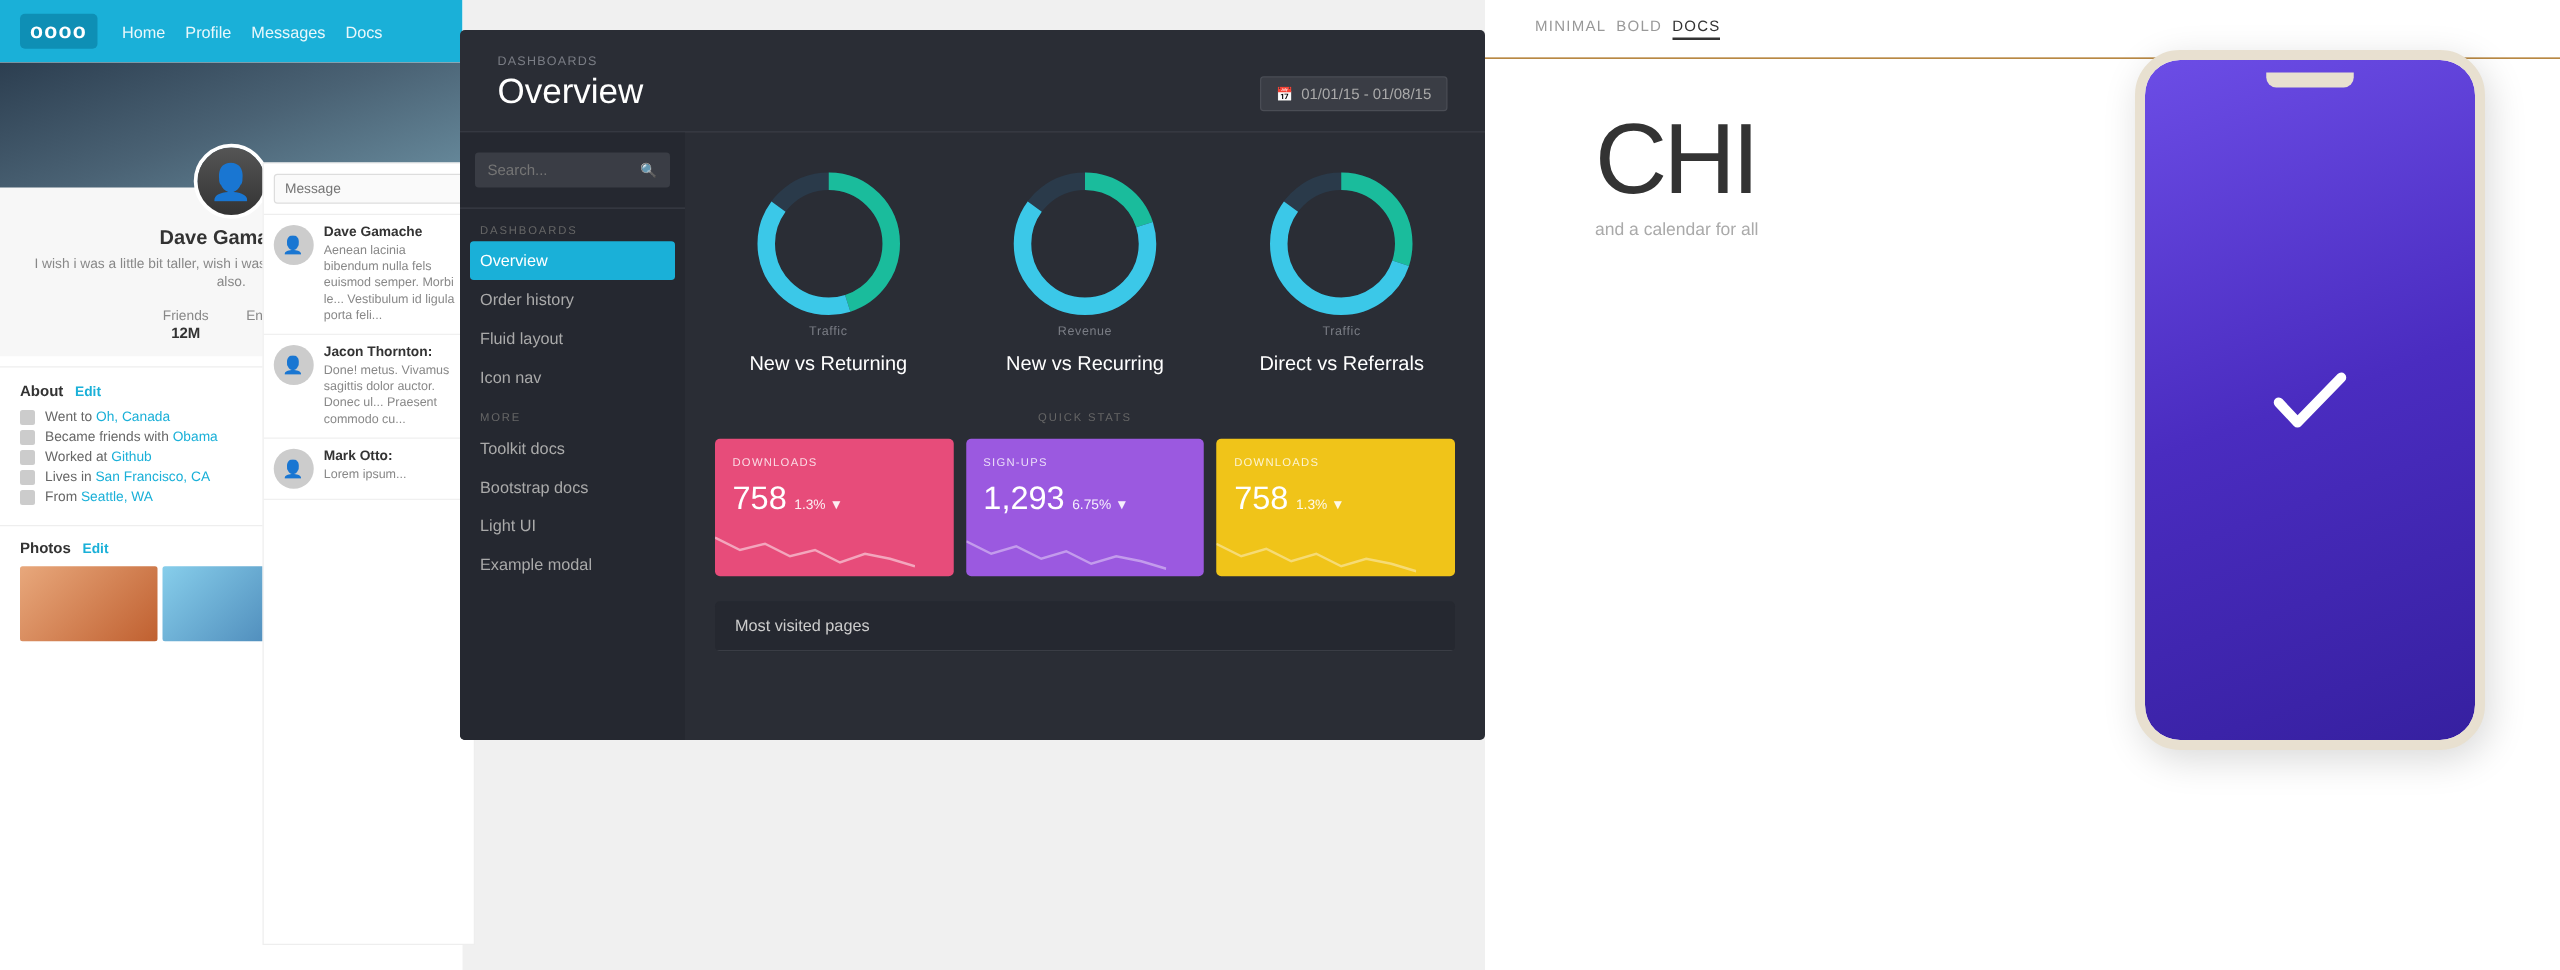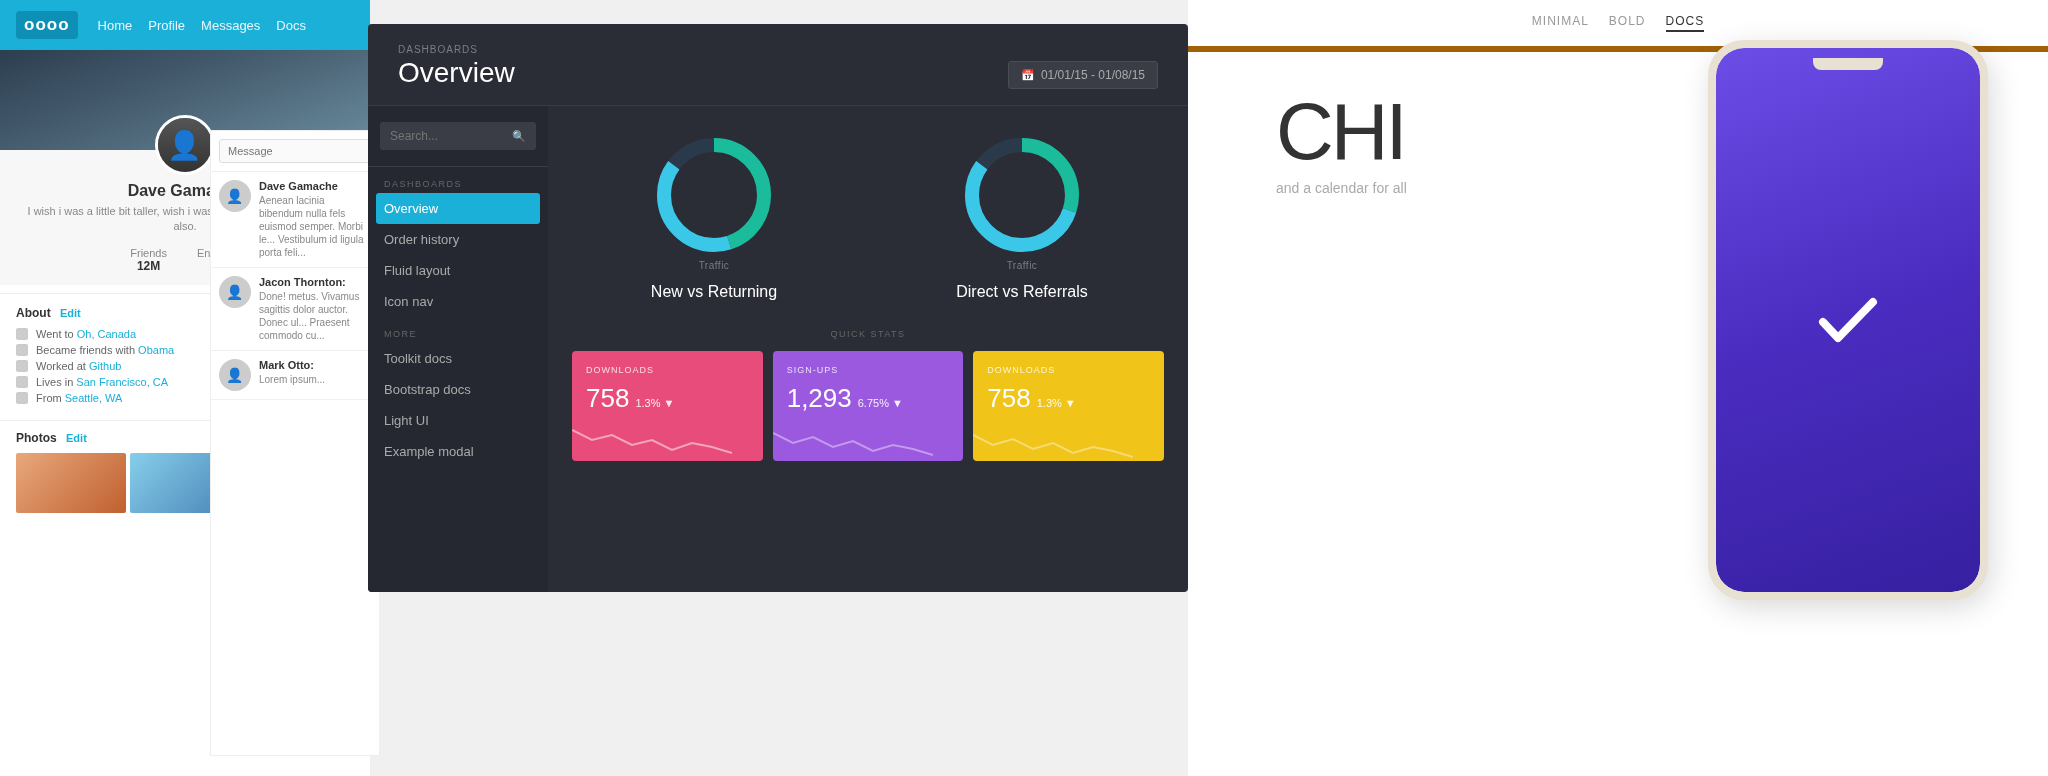--- a/index.html
+++ b/index.html
@@ -452,24 +452,24 @@
     #right-panel {
       position: absolute;
       right: 0; top: 0;
       width: 860px;
       height: 776px;
       background: #fff;
       overflow: hidden;
     }
     .right-top-nav {
       display: flex;
-      justify-content: center;
-      gap: 20px;
+      justify-content: flex-start;
+      gap: 8px;
       padding: 14px 40px;
-      border-bottom: 6px solid #a16207;
+      border-bottom: 1px solid #a16207;
     }
     .right-nav-link {
       font-size: 12px;
       color: #999;
       letter-spacing: 1px;
       text-transform: uppercase;
     }
     .right-nav-link.active { color: #333; border-bottom: 2px solid #333; padding-bottom: 2px; }
 
     
@@ -670,20 +670,33 @@
 
               <circle cx="65" cy="65" r="50" fill="none" stroke="#1abc9c" stroke-width="14" stroke-dasharray="141.37 172.79" stroke-dashoffset="0" transform="rotate(-90 65 65)"></circle>
 
               <circle cx="65" cy="65" r="50" fill="none" stroke="#3bc8e8" stroke-width="14" stroke-dasharray="125.66 188.5" stroke-dashoffset="-141.37" transform="rotate(-90 65 65)"></circle>
             </svg>
           </div>
           <div class="chart-label-top">Traffic</div>
           <div class="chart-label-bottom">New vs Returning</div>
         </div>
 
+        <div class="chart-item">
+          <div class="donut-wrap">
+            <svg viewBox="0 0 130 130">
+              <circle cx="65" cy="65" r="50" fill="none" stroke="#2a3a4a" stroke-width="14"></circle>
+
+              <circle cx="65" cy="65" r="50" fill="none" stroke="#1abc9c" stroke-width="14" stroke-dasharray="62.83 251.33" stroke-dashoffset="0" transform="rotate(-90 65 65)"></circle>
+
+              <circle cx="65" cy="65" r="50" fill="none" stroke="#3bc8e8" stroke-width="14" stroke-dasharray="204.2 109.96" stroke-dashoffset="-62.83" transform="rotate(-90 65 65)"></circle>
+            </svg>
+          </div>
+          <div class="chart-label-top">Revenue</div>
+          <div class="chart-label-bottom">New vs Recurring</div>
+        </div>
 
         <div class="chart-item">
           <div class="donut-wrap">
             <svg viewBox="0 0 130 130">
               <circle cx="65" cy="65" r="50" fill="none" stroke="#2a3a4a" stroke-width="14"></circle>
 
               <circle cx="65" cy="65" r="50" fill="none" stroke="#1abc9c" stroke-width="14" stroke-dasharray="94.25 220" stroke-dashoffset="0" transform="rotate(-90 65 65)"></circle>
 
               <circle cx="65" cy="65" r="50" fill="none" stroke="#3bc8e8" stroke-width="14" stroke-dasharray="172.79 141.37" stroke-dashoffset="-94.25" transform="rotate(-90 65 65)"></circle>
             </svg>
@@ -726,20 +739,23 @@
             <div class="stat-card-value">758</div>
             <span class="stat-card-change">1.3% ▼</span>
           </div>
           <svg class="stat-card-sparkline" viewBox="0 0 160 36" preserveAspectRatio="none">
             <polyline points="0,10 20,20 40,14 60,24 80,18 100,28 120,22 140,26 160,32" fill="none" stroke="rgba(255,255,255,0.4)" stroke-width="2"></polyline>
           </svg>
         </div>
       </div>
 
       <div class="tables-row">
+        <div class="table-card">
+          <div class="table-card-header">Most visited pages</div>
+        </div>
       </div>
     </div>
   </div>
 </div>
 
 <div id="right-panel">
   <div class="right-top-nav">
     <span class="right-nav-link">MINIMAL</span>
     <span class="right-nav-link">BOLD</span>
     <span class="right-nav-link active">DOCS</span>

